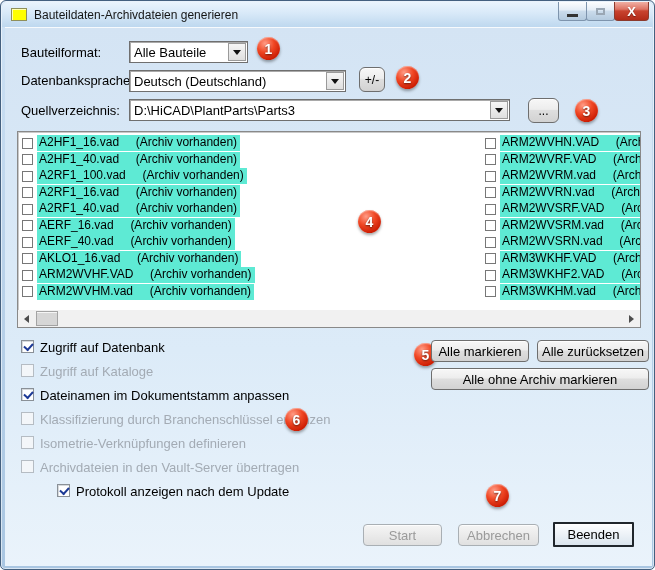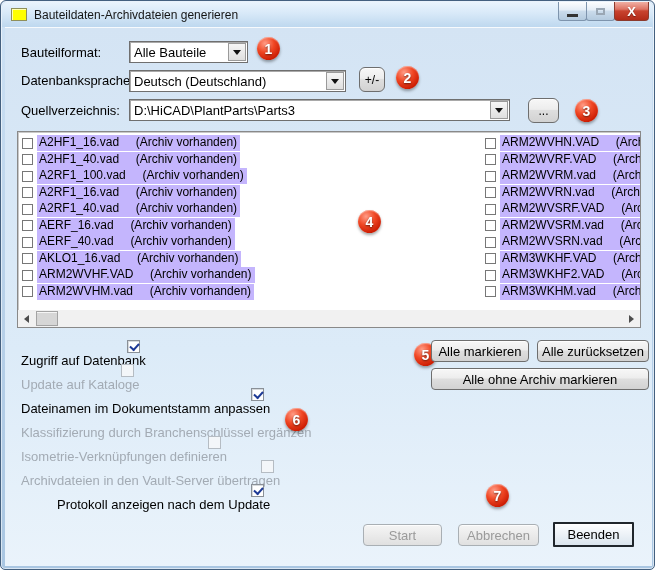--- a/index.html
+++ b/index.html
@@ -57,33 +57,33 @@
     color:#fff;font-size:14px;font-weight:bold;display:flex;align-items:center;justify-content:center;
     text-shadow:0 1px 2px rgba(0,0,0,.55);box-shadow:0 2px 3px rgba(0,0,0,.35),inset 0 1px 1px rgba(255,255,255,.45);}
   
   .listbox{position:absolute;left:16px;top:130px;width:624px;height:197px;
     background:#fff;border:1px solid #898989;box-shadow:inset 1px 1px 0 #c9c9c9;overflow:hidden;}
   .lcol{position:absolute;top:3px;display:flex;flex-direction:column;}
   .lcol.left{left:4px;}
   .lcol.right{left:467px;}
   .lrow{height:16.5px;display:flex;align-items:center;}
   .lcb{width:11px;height:11px;background:#fff;border:1px solid #777;margin-right:4px;flex:none;}
-  .ltext{background:#c4b5fd;font-size:12px;line-height:13px;padding:1px 3px 2px 2px;
+  .ltext{background:#5eead4;font-size:12px;line-height:13px;padding:1px 3px 2px 2px;
     color:#000;white-space:pre;}
   
   .hscroll{position:absolute;left:0;bottom:0;width:622px;height:17px;background:#f1f1f1;}
   .sb-btn{position:absolute;top:0;width:17px;height:17px;background:#f1f1f1;
     display:flex;align-items:center;justify-content:center;}
   .sb-btn.left{left:0;} .sb-btn.right{right:0;}
   .tri-left{width:0;height:0;border-top:4px solid transparent;border-bottom:4px solid transparent;border-right:5px solid #4d4d4d;}
   .tri-right{width:0;height:0;border-top:4px solid transparent;border-bottom:4px solid transparent;border-left:5px solid #4d4d4d;}
   .sb-thumb{position:absolute;left:18px;top:1px;width:22px;height:15px;background:#d6d6d6;
     border:1px solid #a3a3a3;box-shadow:inset 0 1px 0 #f5f5f5;}
   
-  .opt{position:absolute;left:20px;display:flex;align-items:flex-end;height:15px;flex-direction:column;}
+  .opt{position:absolute;left:20px;display:flex;align-items:flex-start;height:15px;}
   .opt-box{width:13px;height:13px;background:#fff;border:1px solid #8a9097;margin-right:6px;
     position:relative;flex:none;box-shadow:inset 1px 1px 0 #d6dadd;}
   .opt-label{font-size:13px;color:#000;white-space:nowrap;}
   .opt.checked .opt-box::after{content:"";position:absolute;left:2px;top:2px;width:7px;height:4px;
     border-left:2px solid #1d3a96;border-bottom:2px solid #1d3a96;transform:rotate(-48deg);}
   .opt.disabled .opt-box{border-color:#b5bcc3;background:#f3f6f9;box-shadow:none;}
   .opt.disabled .opt-label{color:#a3abb4;}
 </style>
 </head>
 <body>
@@ -231,21 +231,21 @@
     </div>
   </div>
   <div class="badge" style="left:357px;top:209px;">4</div>
 
   <div class="opt checked" style="top:339px;">
     <span class="opt-box"></span>
     <span class="opt-label">Zugriff auf Datenbank</span>
   </div>
   <div class="opt disabled" style="top:363px;">
     <span class="opt-box"></span>
-    <span class="opt-label">Update auf Kataloge</span>
+    <span class="opt-label">Zugriff auf Kataloge</span>
   </div>
   <div class="opt checked" style="top:387px;">
     <span class="opt-box"></span>
     <span class="opt-label">Dateinamen im Dokumentstamm anpassen</span>
   </div>
   <div class="opt disabled" style="top:411px;">
     <span class="opt-box"></span>
     <span class="opt-label">Klassifizierung durch Branchenschlüssel ergänzen</span>
   </div>
   <div class="opt disabled" style="top:435px;">

